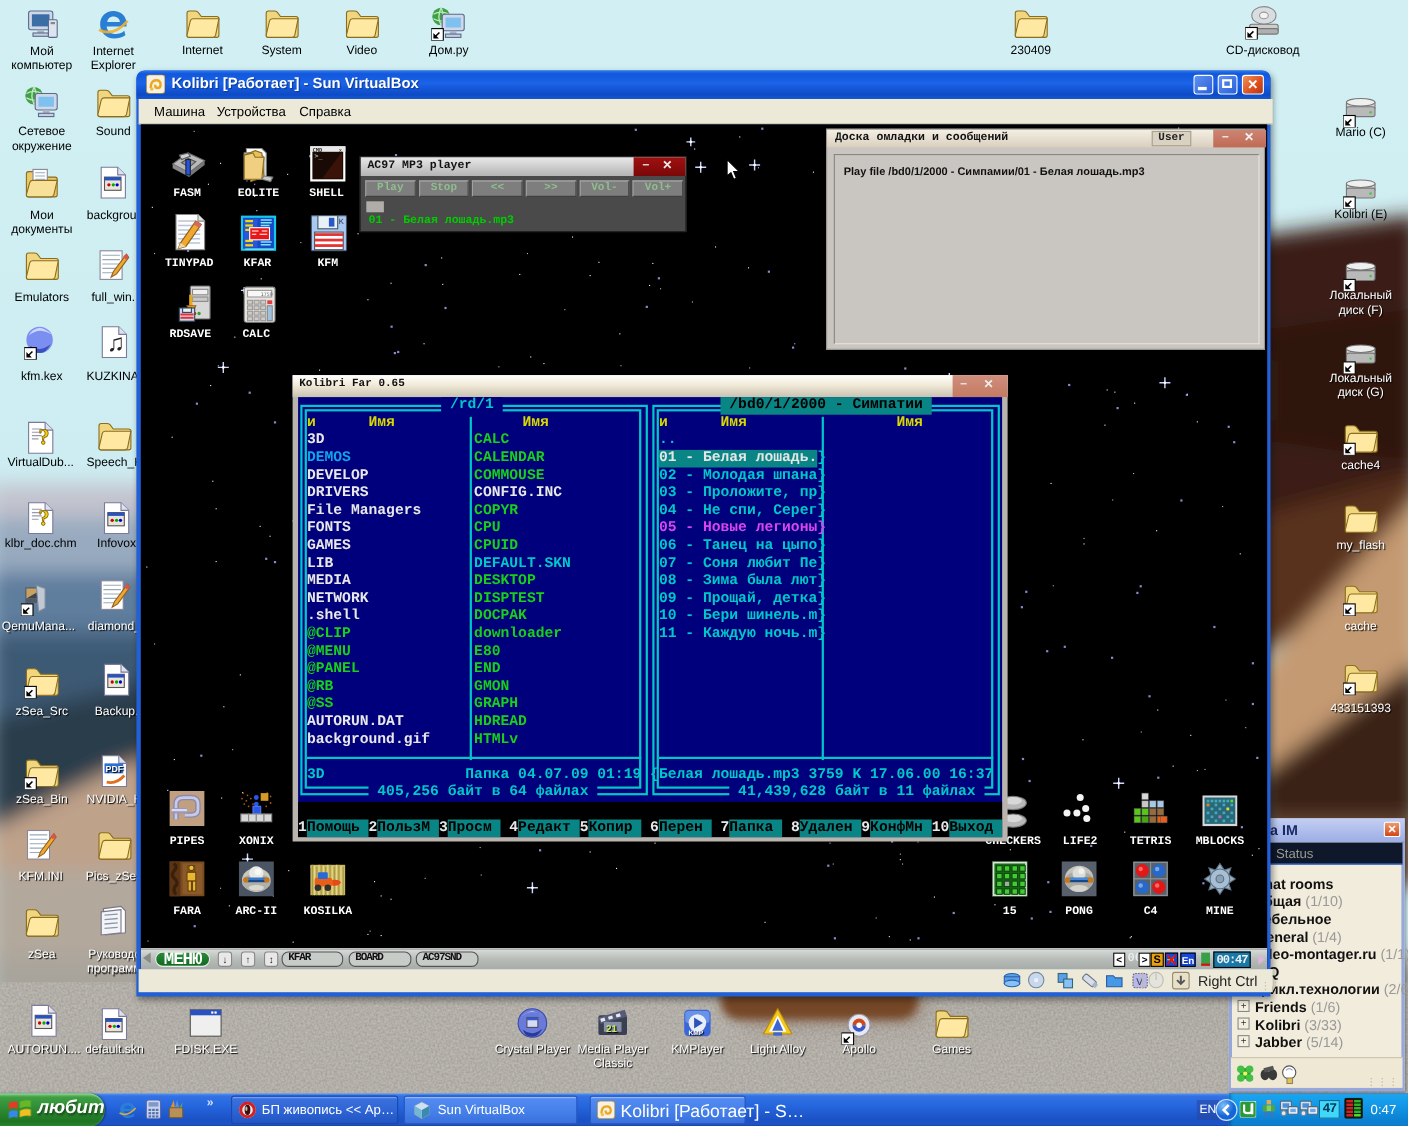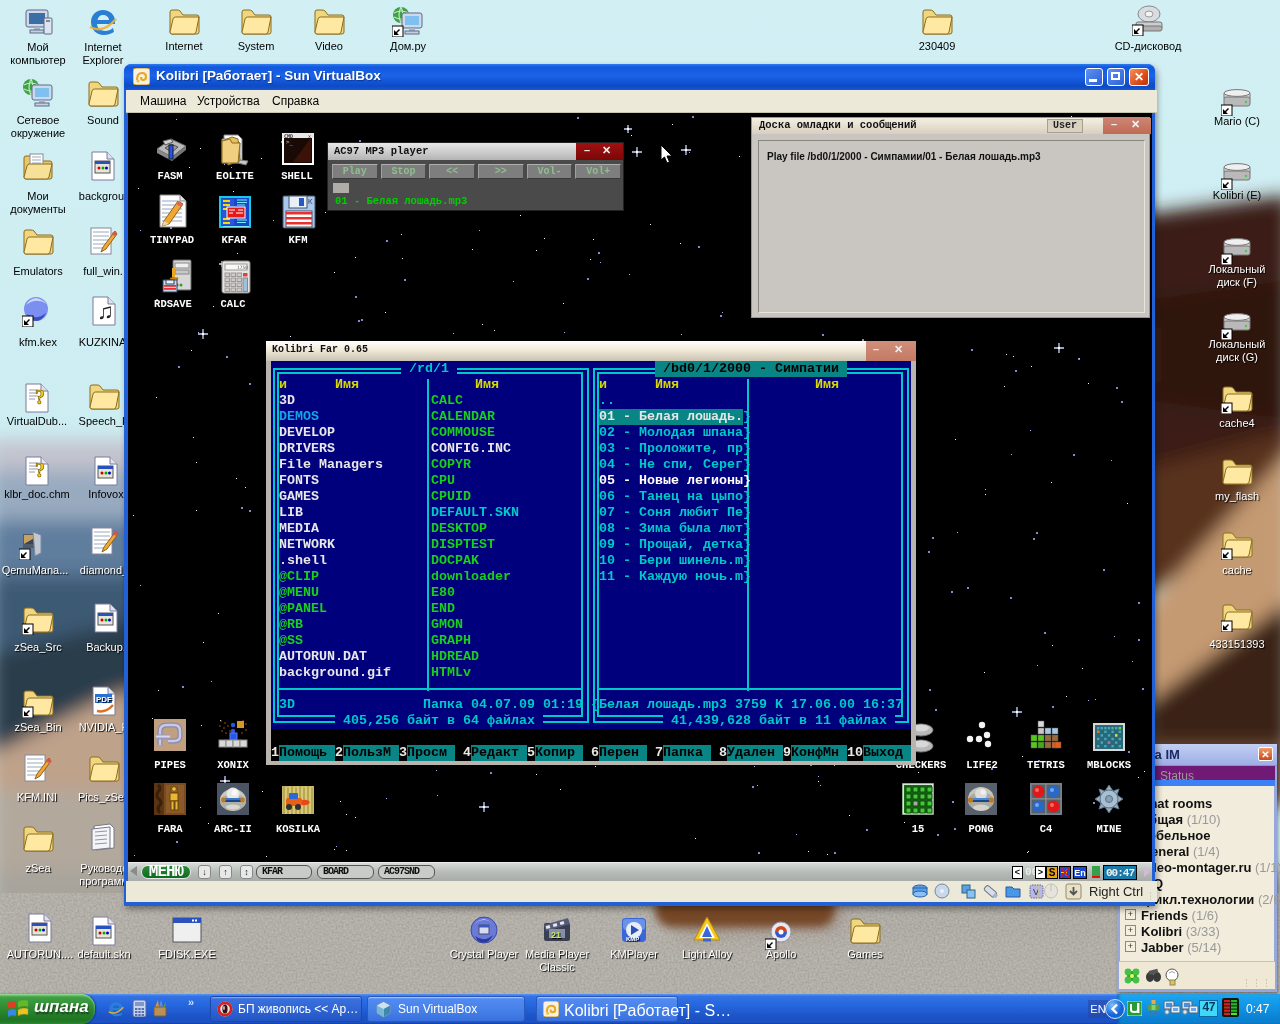--- a/index.html
+++ b/index.html
@@ -388,21 +388,21 @@
         </g>
       </svg>Apollo</div>
     <div class="dic w" style="left:810px;top:914px;width:110px"><svg width="32" height="32" viewBox="0 0 32 32" style="margin-bottom:2px">
         <use href="#folder"></use>
       </svg>Games</div>
 <div class="abs" style="left:1117px;top:744px;width:160px;height:248px;background:#f1ecdb;border:3px solid #96a7dc;border-bottom:4px solid #96a7dc;box-shadow:1px 2px 3px rgba(0,0,0,.35)">
   <div class="abs" style="left:-3px;top:-3px;width:160px;height:22px;background:linear-gradient(180deg,#c3cff2,#9daee6);border-bottom:1px solid #8494cc">
      <span style="position:absolute;left:-5px;top:3px;font-size:13px;font-weight:bold;color:#1a2a66">Miranda IM</span>
      <span style="position:absolute;right:4px;top:3px;width:15px;height:14px;background:linear-gradient(180deg,#f09a6a,#d04818);border:1px solid #fff;border-radius:2px;color:#fff;font-size:10px;font-weight:bold;text-align:center;line-height:13px">✕</span>
   </div>
-  <div class="abs" style="left:-1px;top:19px;width:156px;height:20px;background:#701a75;border-bottom:6px solid #3b82f6">
+  <div class="abs" style="left:-1px;top:19px;width:156px;height:20px;background:#0f172a;border-bottom:1px solid #3b82f6">
      <span style="position:absolute;left:41px;top:3px;font-size:12px;color:#9a9a92">Status</span>
   </div>
 
   <div class="abs" style="left:20px;top:49px;font-size:13px;font-weight:bold;color:#111;white-space:nowrap">Chat rooms</div>
   <div class="abs" style="left:19px;top:65px;font-size:13px;font-weight:bold;color:#111;white-space:nowrap">Общая <span style="color:#999;font-weight:normal">(1/10)</span></div>
   <div class="abs" style="left:18px;top:81px;font-size:13px;font-weight:bold;color:#111;white-space:nowrap">Мебельное</div>
   <div class="abs" style="left:21px;top:97px;font-size:13px;font-weight:bold;color:#111;white-space:nowrap">General <span style="color:#999;font-weight:normal">(1/4)</span></div>
   <div class="abs" style="left:18px;top:113px;font-size:13px;font-weight:bold;color:#111;white-space:nowrap">video-montager.ru <span style="color:#999;font-weight:normal">(1/1)</span></div>
   <div class="abs" style="left:20px;top:129px;font-size:13px;font-weight:bold;color:#111;white-space:nowrap">ICQ</div>
   <div class="abs" style="left:17px;top:145px;font-size:13px;font-weight:bold;color:#111;white-space:nowrap">Прикл.технологии <span style="color:#999;font-weight:normal">(2/6)</span></div>
@@ -888,21 +888,21 @@
             <div class="abs" style="left:8px;top:327px;width:304px;height:2px;background:#00c8c8"></div>
             <div class="abs" style="left:328px;top:327px;width:304px;height:2px;background:#00c8c8"></div>
             <div class="frow" style="top:0px"><span style="left:130px;color:#00c8c8;background:#00007c">&nbsp;/rd/1&nbsp;</span></div>
             <div class="frow" style="top:0px"><span style="left:384px;color:#000;background:#0a8585">&nbsp;/bd0/1/2000 - Симпатии&nbsp;</span></div>
             <div class="frow" style="top:16px"><span style="left:8px;color:#d8d800">и</span><span style="left:64px;color:#d8d800">Имя</span><span style="left:204px;color:#d8d800">Имя</span><span style="left:328px;color:#d8d800">и</span><span style="left:384px;color:#d8d800">Имя</span><span style="left:544px;color:#d8d800">Имя</span></div>
             <div class="frow" style="top:32px"><span style="left:8px;color:#e8e8e8">3D</span><span style="left:160px;color:#18d018">CALC</span><span style="left:328px;color:#00c8c8">..</span></div>
             <div class="frow" style="top:48px"><span style="left:8px;color:#0ea5e9">DEMOS</span><span style="left:160px;color:#18d018">CALENDAR</span><span style="left:328px;color:#e5e5e5;background:#0a8585">01 - Белая лошадь.</span><span style="left:472px;color:#00c8c8">}</span></div>
             <div class="frow" style="top:64px"><span style="left:8px;color:#e8e8e8">DEVELOP</span><span style="left:160px;color:#18d018">COMMOUSE</span><span style="left:328px;color:#00c8c8">02 - Молодая шпана}</span></div>
             <div class="frow" style="top:80px"><span style="left:8px;color:#e8e8e8">DRIVERS</span><span style="left:160px;color:#e8e8e8">CONFIG.INC</span><span style="left:328px;color:#00c8c8">03 - Проложите, пр}</span></div>
             <div class="frow" style="top:96px"><span style="left:8px;color:#e8e8e8">File Managers</span><span style="left:160px;color:#18d018">COPYR</span><span style="left:328px;color:#00c8c8">04 - Не спи, Серег}</span></div>
-            <div class="frow" style="top:112px"><span style="left:8px;color:#e8e8e8">FONTS</span><span style="left:160px;color:#18d018">CPU</span><span style="left:328px;color:#ffffff">05 - Новые легионы}</span></div>
+            <div class="frow" style="top:112px"><span style="left:8px;color:#e8e8e8">FONTS</span><span style="left:160px;color:#18d018">CPU</span><span style="left:328px;color:#d946ef">05 - Новые легионы}</span></div>
             <div class="frow" style="top:128px"><span style="left:8px;color:#e8e8e8">GAMES</span><span style="left:160px;color:#18d018">CPUID</span><span style="left:328px;color:#00c8c8">06 - Танец на цыпо}</span></div>
             <div class="frow" style="top:144px"><span style="left:8px;color:#e8e8e8">LIB</span><span style="left:160px;color:#00c8c8">DEFAULT.SKN</span><span style="left:328px;color:#00c8c8">07 - Соня любит Пе}</span></div>
             <div class="frow" style="top:160px"><span style="left:8px;color:#e8e8e8">MEDIA</span><span style="left:160px;color:#18d018">DESKTOP</span><span style="left:328px;color:#00c8c8">08 - Зима была лют}</span></div>
             <div class="frow" style="top:176px"><span style="left:8px;color:#e8e8e8">NETWORK</span><span style="left:160px;color:#18d018">DISPTEST</span><span style="left:328px;color:#00c8c8">09 - Прощай, детка}</span></div>
             <div class="frow" style="top:192px"><span style="left:8px;color:#e8e8e8">.shell</span><span style="left:160px;color:#18d018">DOCPAK</span><span style="left:328px;color:#00c8c8">10 - Бери шинель.m}</span></div>
             <div class="frow" style="top:208px"><span style="left:8px;color:#18d018">@CLIP</span><span style="left:160px;color:#18d018">downloader</span><span style="left:328px;color:#00c8c8">11 - Каждую ночь.m}</span></div>
             <div class="frow" style="top:224px"><span style="left:8px;color:#18d018">@MENU</span><span style="left:160px;color:#18d018">E80</span></div>
             <div class="frow" style="top:240px"><span style="left:8px;color:#18d018">@PANEL</span><span style="left:160px;color:#18d018">END</span></div>
             <div class="frow" style="top:256px"><span style="left:8px;color:#18d018">@RB</span><span style="left:160px;color:#18d018">GMON</span></div>
             <div class="frow" style="top:272px"><span style="left:8px;color:#18d018">@SS</span><span style="left:160px;color:#18d018">GRAPH</span></div>
@@ -995,21 +995,21 @@
               <feGaussianBlur stdDeviation="0.3"></feGaussianBlur>
             </filter>
           </defs>
       <g filter="url(#fw)" transform="skewY(-6)">
         <path d="M2 6 Q6 4 10 6 L10 12 Q6 10 2 12 Z" fill="#e03c28"></path>
         <path d="M12 6 Q17 4 22 6 L22 12 Q17 10 12 12 Z" fill="#68b828"></path>
         <path d="M2 14 Q6 12 10 14 L10 20 Q6 18 2 20 Z" fill="#3888e8"></path>
         <path d="M12 14 Q17 12 22 14 L22 20 Q17 18 12 20 Z" fill="#f0c020"></path>
       </g>
     </svg>
-    <span style="position:absolute;left:36px;top:3px;font-size:17px;font-weight:bold;font-style:italic;color:#fff;text-shadow:1px 2px 2px rgba(0,0,0,.5)">шпана</span>
+    <span style="position:absolute;left:36px;top:3px;font-size:17px;font-weight:bold;font-style:italic;color:#fff;text-shadow:1px 2px 2px rgba(0,0,0,.5)">любит</span>
   </div>
 
   <svg width="18" height="18" viewBox="0 0 32 32" style="position:absolute;left:107px;top:6px">
         <use href="#iebig"></use>
       </svg>
   <svg width="15" height="17" viewBox="0 0 15 17" style="position:absolute;left:132px;top:6px">
         <rect x="1" y="0" width="13" height="17" rx="2" fill="#c8d4f0" stroke="#56a"></rect>
         <rect x="3" y="2" width="9" height="4" fill="#8098c8"></rect>
         <g fill="#5870a8">
           <rect x="3" y="8" width="2.4" height="2"></rect>

